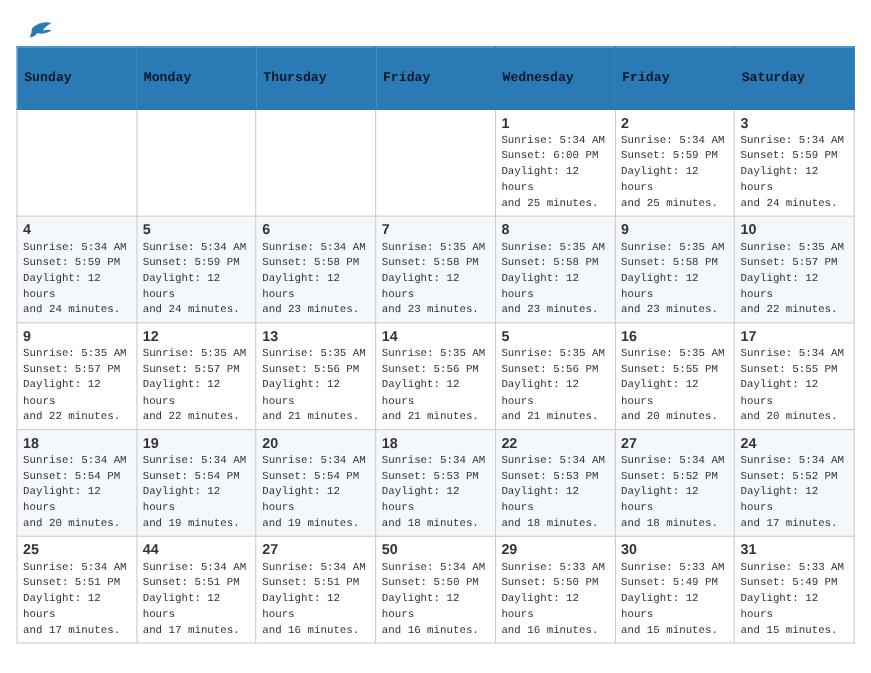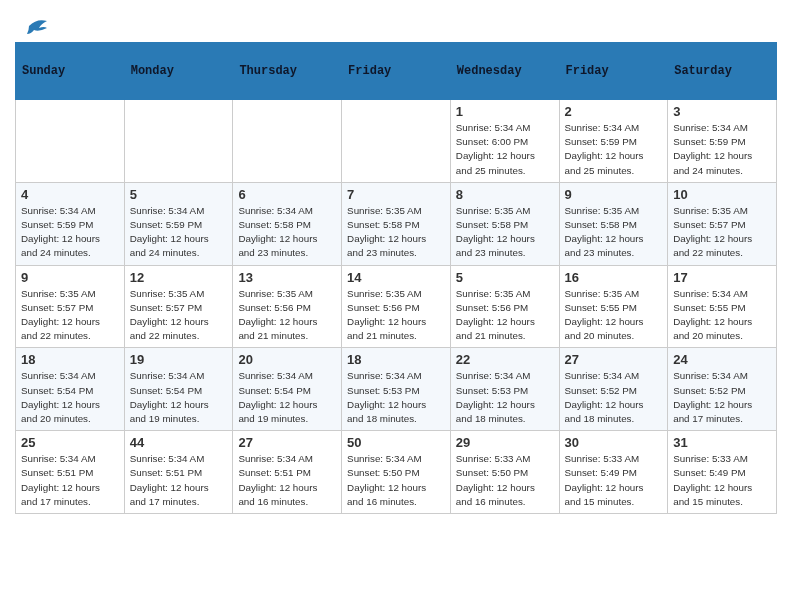--- a/index.html
+++ b/index.html
@@ -83,20 +83,21 @@
       font-size: 13px;
       font-weight: bold;
       color: #333;
       display: block;
       margin-bottom: 2px;
     }
     .day-info {
       font-size: 9.8px;
       color: #333;
       line-height: 1.45;
+      font-family: Liberation Mono, monospace;
     }
     .empty-cell {
       background: #fff !important;
     }
   </style>
 </head>
 <body>
 
 <div class="header-area">
   <div class="logo">

